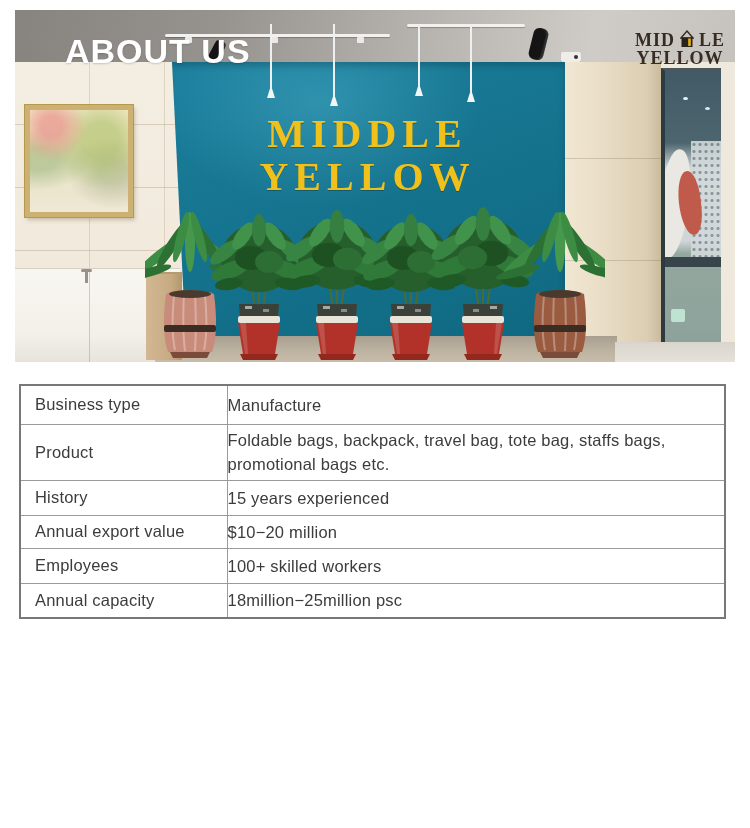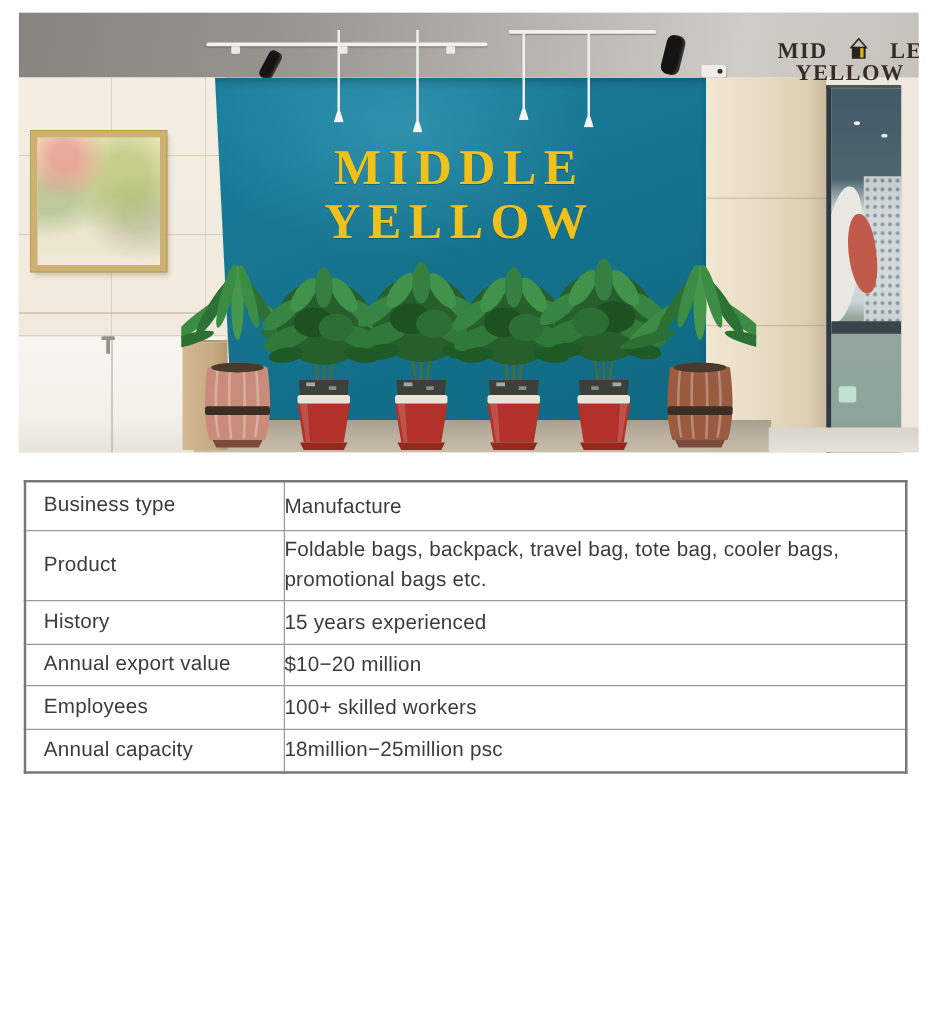--- a/index.html
+++ b/index.html
@@ -125,21 +125,21 @@
   .about-title {
     position:absolute; left:50px; top:22px;
     font-size:34px; font-weight:bold; letter-spacing:1px; color:#ffffff;
     text-shadow:0 1px 2px rgba(0,0,0,.18);
   }
   .logo {
     position:absolute; left:601px; top:20px; width:128px; text-align:center;
     font-family:"Liberation Serif", serif; font-weight:bold;
     font-size:18px; line-height:18px; letter-spacing:1px; color:#362c24;
   }
-  .logo .row1 { display:flex; align-items:flex-end; justify-content:center; gap:18px; }
+  .logo .row1 { display:flex; align-items:flex-end; justify-content:center; gap:5px; }
   .logo svg { display:block; margin-bottom:1px; }
 
   
   .info-table {
     position:absolute; left:19px; top:384px; width:707px;
     border-collapse:collapse; table-layout:fixed;
     font-size:16.5px; color:#3c3c3c;
   }
   .info-table, .info-table td { border:1px solid #9a9a9a; }
   .info-table { border:2px solid #787878; }
@@ -266,20 +266,21 @@
         <use href="#bushyG" transform="translate(0,-38) scale(1.05,1.05)"></use>
           <use href="#redpotG"></use>
       </g>
       <g transform="translate(415,152)" style="color:#9a5b41">
         <use href="#spikyG" transform="translate(0,-55) scale(1.05,1)"></use>
           <use href="#barrelG"></use>
       </g>
     </svg>
   </div>
 
+  <div class="about-title">ABOUT US</div>
 
   <div class="logo">
     <div class="row1">
       <span>MID</span>
       <svg width="14" height="18" viewBox="0 0 14 18">
         <path d="M7 1 L13 8 L1 8 Z" fill="none" stroke="#362c24" stroke-width="1.4"></path>
         <rect x="1.5" y="7.5" width="11" height="9.5" fill="#2a221c"></rect>
         <rect x="8.2" y="8.5" width="2.6" height="7.5" fill="#e7b50e"></rect>
       </svg>
       <span>LE</span>
@@ -293,21 +294,21 @@
       <col style="width:207px">
       <col>
     </colgroup>
   <tbody>
     <tr class="r0">
       <td>Business type</td>
       <td class="val">Manufacture</td>
     </tr>
     <tr class="r1">
       <td>Product</td>
-      <td class="val">Foldable bags, backpack, travel bag, tote bag, cooler bags, promotional bags etc.</td>
+      <td class="val">Foldable bags, backpack, travel bag, tote bag, staffs bags, promotional bags etc.</td>
     </tr>
     <tr class="r2">
       <td>History</td>
       <td class="val">15 years experienced</td>
     </tr>
     <tr class="r3">
       <td>Annual export value</td>
       <td class="val">$10−20 million</td>
     </tr>
     <tr class="r5">

